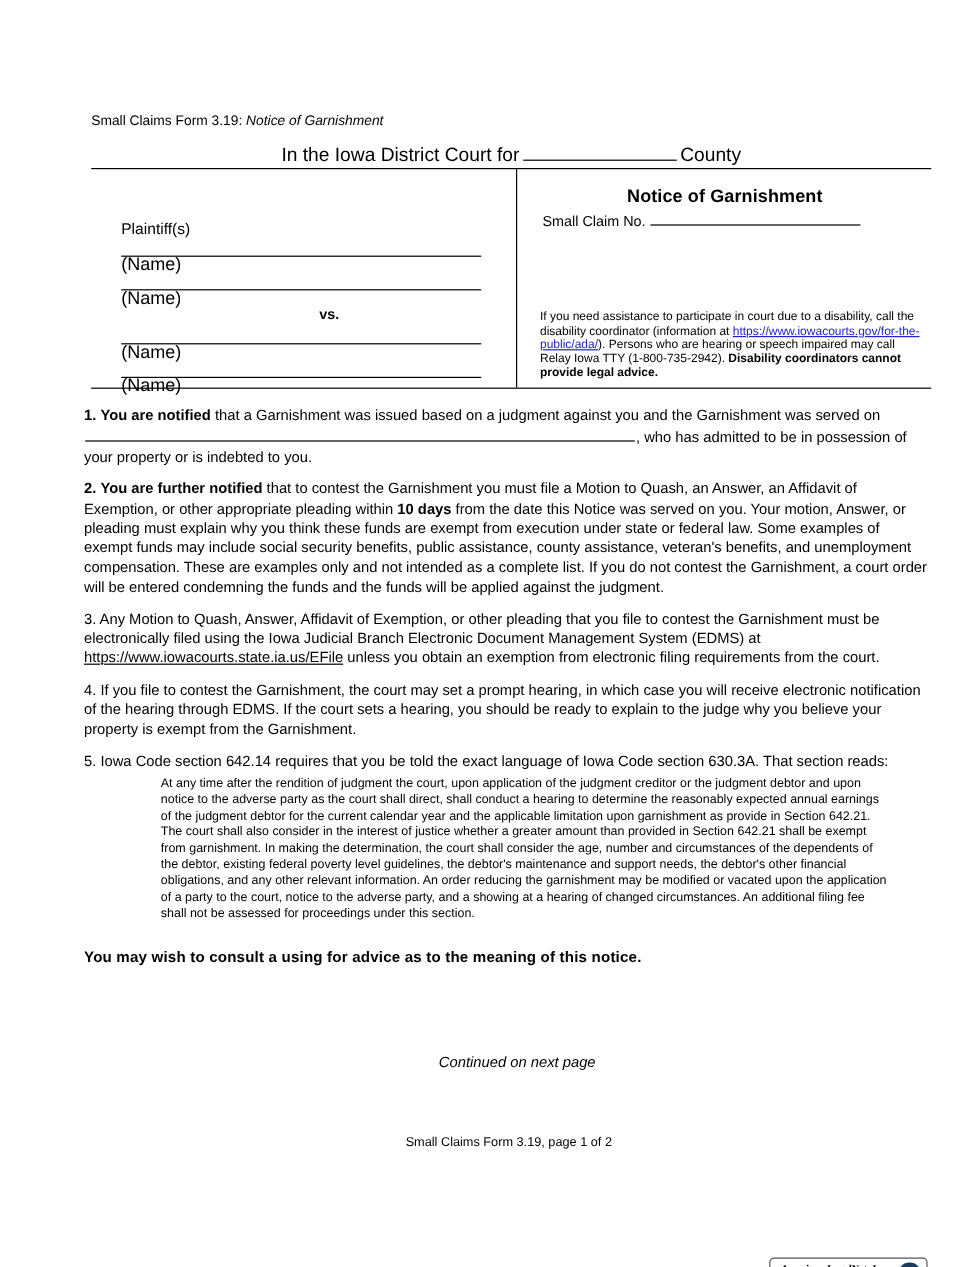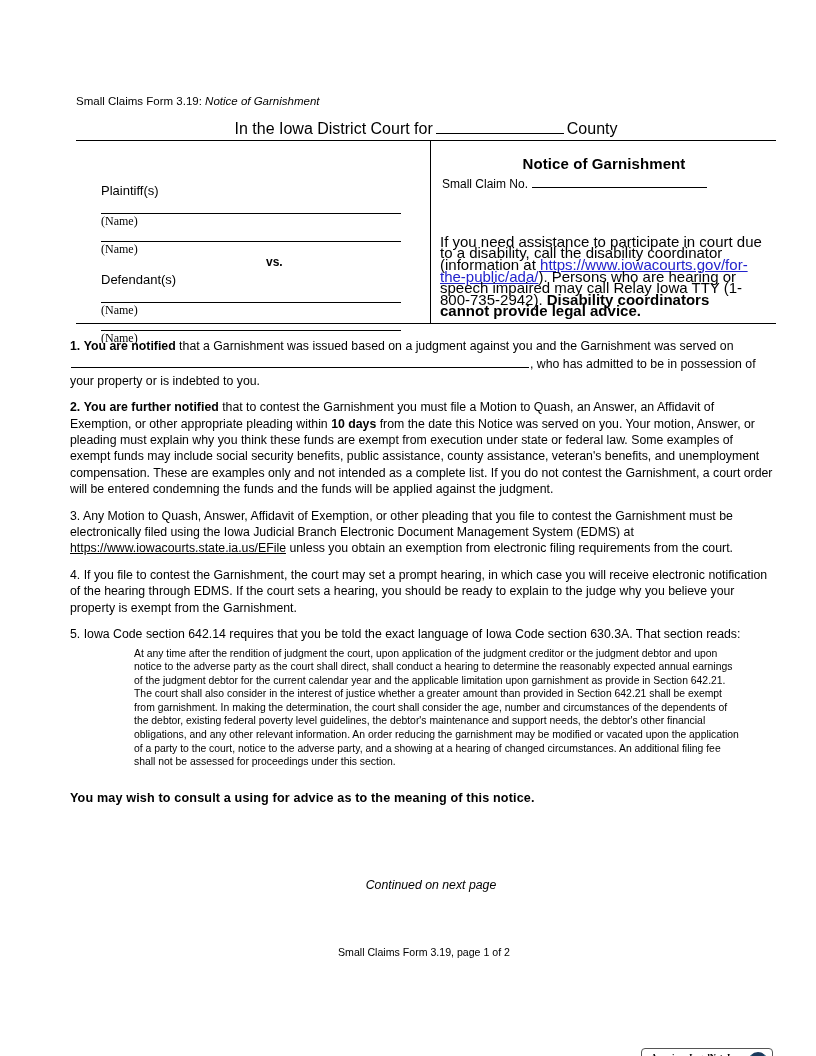--- a/index.html
+++ b/index.html
@@ -94,24 +94,23 @@
     font-size: 13px;
     line-height: 16px;
   }
   .name-line {
     margin-top: 13px;
     border-bottom: 1.3px solid #000;
     width: 300px;
     height: 1px;
   }
   .name-caption {
-    font-size: 12px;
+    font-size: 15px;
     line-height: 12px;
     margin-top: 1px;
-    font-family: Liberation Serif, serif;
   }
   .vs-row {
     position: relative;
     height: 17px;
   }
   .vs-text {
     position: absolute;
     left: 165px;
     top: 0;
     font-size: 12px;
@@ -121,34 +120,35 @@
   .notice-title {
     text-align: center;
     font-size: 15px;
     font-weight: bold;
     letter-spacing: .1px;
     margin: 6px 0 2px 0;
   }
   .claim-no {
     font-size: 12px;
     white-space: nowrap;
+    margin-left: 10px;
   }
   .claim-no .blank-inline {
     display: inline-block;
     width: 175px;
     border-bottom: 1px solid #000;
     height: 13px;
     margin-left: 4px;
   }
   .ada {
     position: absolute;
-    left: 10px;
+    left: 20px;
     bottom: 6px;
     width: 322px;
-    font-size: 15px;
+    font-size: 10px;
     line-height: 11.6px;
   }
   .ada a.link {
     color: #2222cc;
     text-decoration: underline;
   }
   .ada .b { font-weight: bold; }
 
   
   .body {
@@ -272,21 +272,20 @@
       <div class="name-line"></div>
       <div class="name-caption">(Name)</div>
 
       <div class="name-line"></div>
       <div class="name-caption">(Name)</div>
 
       <div class="vs-row">
         <span class="vs-text">vs.</span>
       </div>
 
-      <div class="party-label">Defendant(s)</div>
 
       <div class="name-line"></div>
       <div class="name-caption">(Name)</div>
 
       <div class="name-line"></div>
       <div class="name-caption">(Name)</div>
     </div>
 
     <div class="caption-divider"></div>
 

